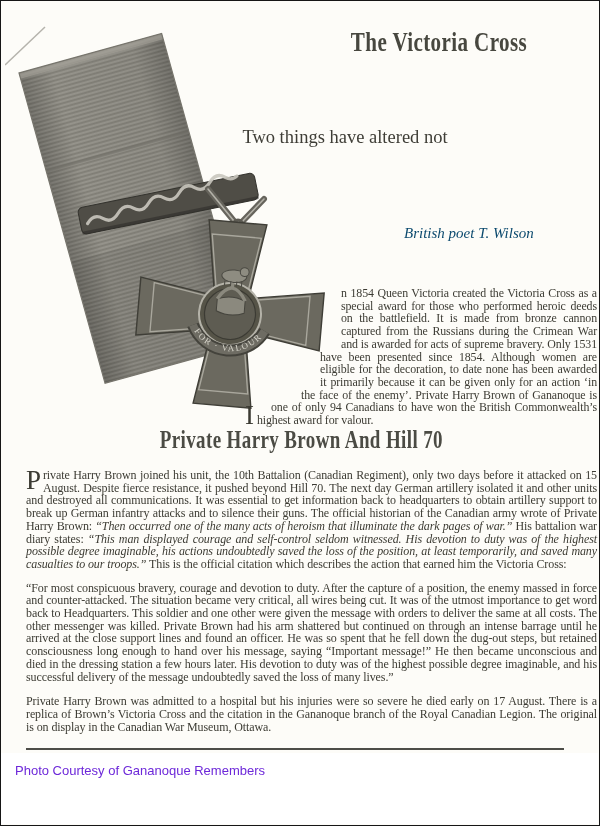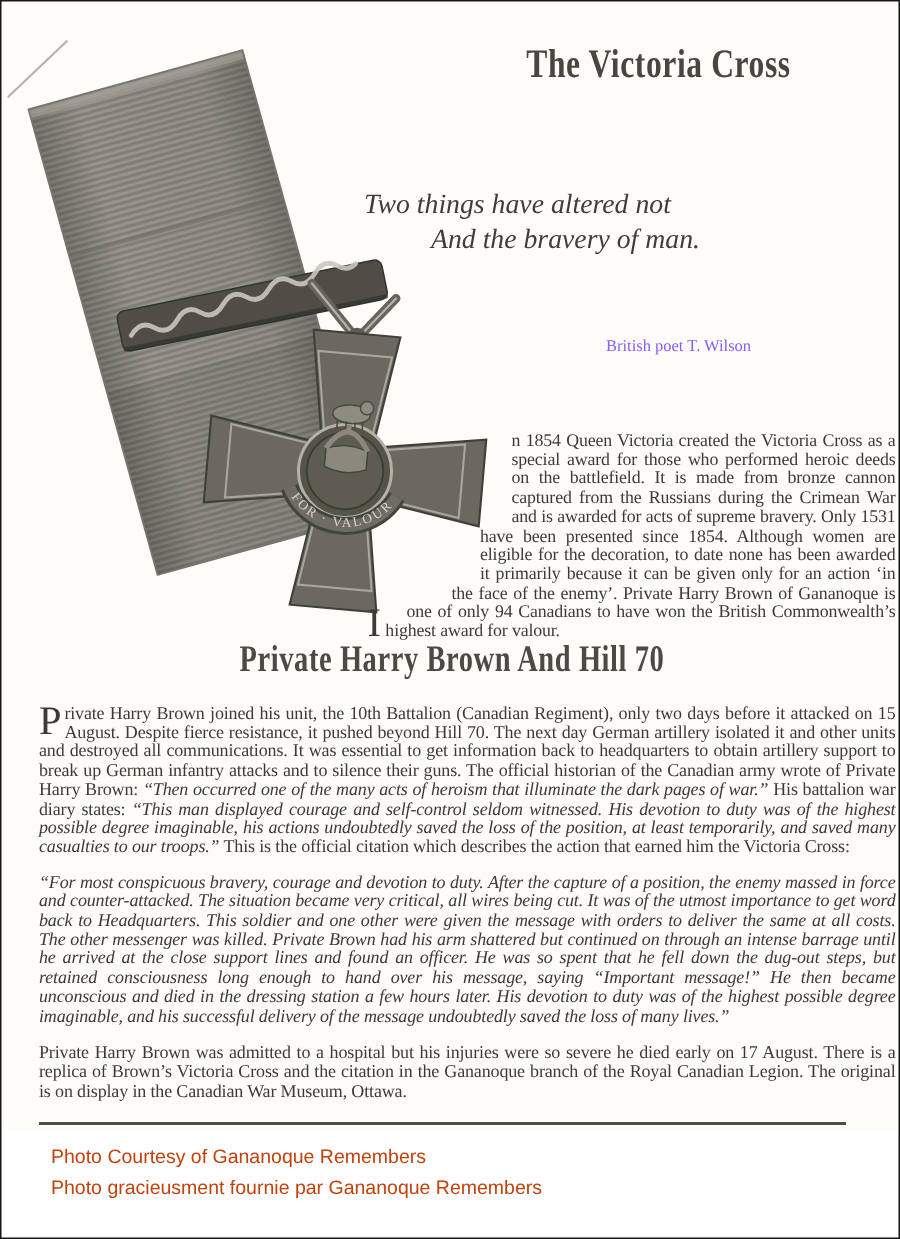--- a/index.html
+++ b/index.html
@@ -11,51 +11,51 @@
   
   .medal{position:absolute;left:4px;top:18px;}
 
   
   .title-wrap{position:absolute;left:245px;top:26px;width:306px;text-align:right;}
   .title{display:inline-block;font-weight:bold;font-size:27px;color:#47473f;
          transform:scaleX(0.78);white-space:nowrap;letter-spacing:0.5px;}
 
   
   .poem{position:absolute;left:225px;top:125px;width:290px;text-align:center;
-        font-style:italic;font-size:18.5px;line-height:23px;color:#3e3d36;}
+        font-size:18.5px;line-height:23px;color:#3e3d36;}
   .pl{display:block;position:relative;white-space:nowrap;}
   .pl0{left:-26px}.pl1{left:-8px}.pl2{left:1px}.pl3{left:6px}
-  .attrib{position:absolute;left:403px;top:224px;font-size:11px;color:#8b5cf6;}
+  .attrib{position:absolute;left:403px;top:224px;font-style:italic;font-size:15px;color:#0c4a6e;}
 
   
   .intro{position:absolute;left:240px;top:286px;width:356px;font-size:11.9px;
          line-height:12.7px;text-align:justify;color:#3c3b33;letter-spacing:-0.1px;}
   .sp{float:left;clear:left;}
   .sp1{width:100px;height:51px}.sp2{width:71px;height:13px}.sp3{width:79px;height:26px}
   .sp4{width:60px;height:13px}.sp5{width:30px;height:13px}.sp6{width:4px;height:13px}
   .dropcap-i{float:left;font-size:27px;line-height:24px;padding-right:3px;color:#3c3b33;}
 
   
   .heading-wrap{position:absolute;left:0;top:425px;width:600px;text-align:center;}
   .heading{display:inline-block;font-weight:bold;font-size:25px;color:#4b4b44;
            transform:scaleX(0.76);white-space:nowrap;letter-spacing:0.5px;}
 
   
   .column{position:absolute;left:25px;top:468px;width:571px;color:#3c3b33;}
   .column p{margin:0;text-align:justify;font-size:12px;line-height:12.7px;letter-spacing:-0.1px;}
   .dropcap-p{float:left;font-size:27px;line-height:23px;padding-right:2px;}
-  .citation{margin-top:11px !important;font-style:italic;}
+  .citation{margin-top:11px !important;}
   .para2{margin-top:12px !important;font-family:Liberation Serif, serif;}
   .rule{margin-top:15px;border-top:2px solid #4d4d48;width:538px;}
   .pagenum{width:538px;text-align:right;margin-top:4px;font-size:12.5px;color:#3f3e37;}
 
   
   .credits{position:absolute;left:0;right:1px;top:752px;bottom:1px;background:#ffffff;
-           font-family:"Liberation Sans",sans-serif;font-size:13px;color:#c2410c;
-           padding:7px 0 0 33px;box-sizing:border-box;}
+           font-family:"Liberation Sans",sans-serif;font-size:13px;color:#6d28d9;
+           padding:7px 0 0 14px;box-sizing:border-box;}
   .credits div{line-height:21px;}
 </style>
 </head>
 <body>
 
 <div class="page">
 
   <svg class="medal" width="335" height="410" viewBox="0 0 335 410" xmlns="http://www.w3.org/2000/svg">
     <defs>
       <pattern id="rib" patternUnits="userSpaceOnUse" width="6" height="4">
@@ -127,21 +127,20 @@
       </g>
     </g>
   </svg>
 
   <div class="title-wrap">
     <span class="title">The Victoria Cross</span>
   </div>
 
   <div class="poem">
     <span class="pl pl0">Two things have altered not</span>
-    <span class="pl pl3">And the bravery of man.</span>
   </div>
   <div class="attrib">British poet T. Wilson</div>
 
   <div class="intro">
     <span class="sp sp1"></span>
     <span class="sp sp2"></span>
     <span class="sp sp3"></span>
     <span class="sp sp4"></span>
     <span class="sp sp5"></span>
     <span class="sp sp6"></span>
@@ -155,17 +154,16 @@
   <div class="column">
     <p class="para1"><span class="dropcap-p">P</span><span><span>rivate Harry Brown joined his unit, the 10th Battalion (Canadian Regiment), only two days before it attacked on 15 August. Despite fierce resistance, it pushed beyond Hill 70. The next day German artillery isolated it and other units and destroyed all communications. It was essential to get information back to headquarters to obtain artillery support to break up German infantry attacks and to silence their guns. The official historian of the Canadian army wrote of Private Harry Brown: </span><span style="font-style: italic;">“Then occurred one of the many acts of heroism that illuminate the dark pages of war.”</span><span> His battalion war diary states: </span><span style="font-style: italic;">“This man displayed courage and self-control seldom witnessed. His devotion to duty was of the highest possible degree imaginable, his actions undoubtedly saved the loss of the position, at least temporarily, and saved many casualties to our troops.”</span><span> This is the official citation which describes the action that earned him the Victoria Cross:</span></span></p>
     <p class="citation">“For most conspicuous bravery, courage and devotion to duty. After the capture of a position, the enemy massed in force and counter-attacked. The situation became very critical, all wires being cut. It was of the utmost importance to get word back to Headquarters. This soldier and one other were given the message with orders to deliver the same at all costs. The other messenger was killed. Private Brown had his arm shattered but continued on through an intense barrage until he arrived at the close support lines and found an officer. He was so spent that he fell down the dug-out steps, but retained consciousness long enough to hand over his message, saying “Important message!” He then became unconscious and died in the dressing station a few hours later. His devotion to duty was of the highest possible degree imaginable, and his successful delivery of the message undoubtedly saved the loss of many lives.”</p>
     <p class="para2">Private Harry Brown was admitted to a hospital but his injuries were so severe he died early on 17 August. There is a replica of Brown’s Victoria Cross and the citation in the Gananoque branch of the Royal Canadian Legion. The original is on display in the Canadian War Museum, Ottawa.</p>
     <div class="rule"></div>
     <div class="pagenum">Page 81</div>
   </div>
 
   <div class="credits">
     <div>Photo Courtesy of Gananoque Remembers</div>
-    <div>Photo gracieusment fournie par Gananoque Remembers</div>
   </div>
 
 </div>
 <div class="frame"></div>
 
 </body></html>

